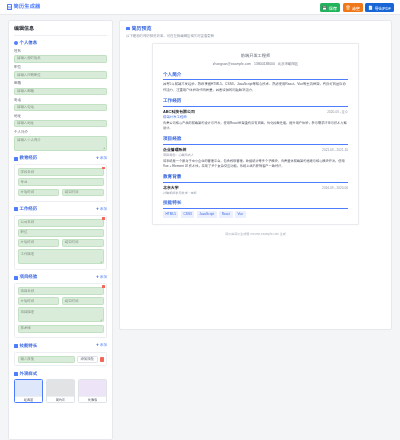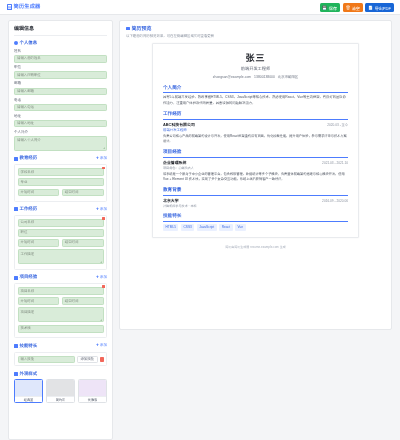--- a/index.html
+++ b/index.html
@@ -602,21 +602,20 @@
   </div>
 
   <div class="preview">
     <div class="pv-head">
       <span class="pv-dot"></span>
       <span class="pv-title">简历预览</span>
     </div>
     <div class="pv-sub">以下是您的简历预览效果，可在左侧编辑区域实时查看更新</div>
 
     <div class="paper">
-      <div class="rs-name">张三</div>
       <div class="rs-role">前端开发工程师</div>
       <div class="rs-contact">
         <span>zhangsan@example.com</span>
         <span>13800138000</span>
         <span>北京市朝阳区</span>
       </div>
 
       <div class="rs-sec">
         <div class="rs-sec-title">个人简介</div>
         <div class="rs-body">具有5年前端开发经验，熟练掌握HTML5、CSS3、JavaScript等核心技术，熟悉使用React、Vue等主流框架，有良好的团队协作能力。注重用户体验及代码质量，具备较强的问题解决能力。</div>

